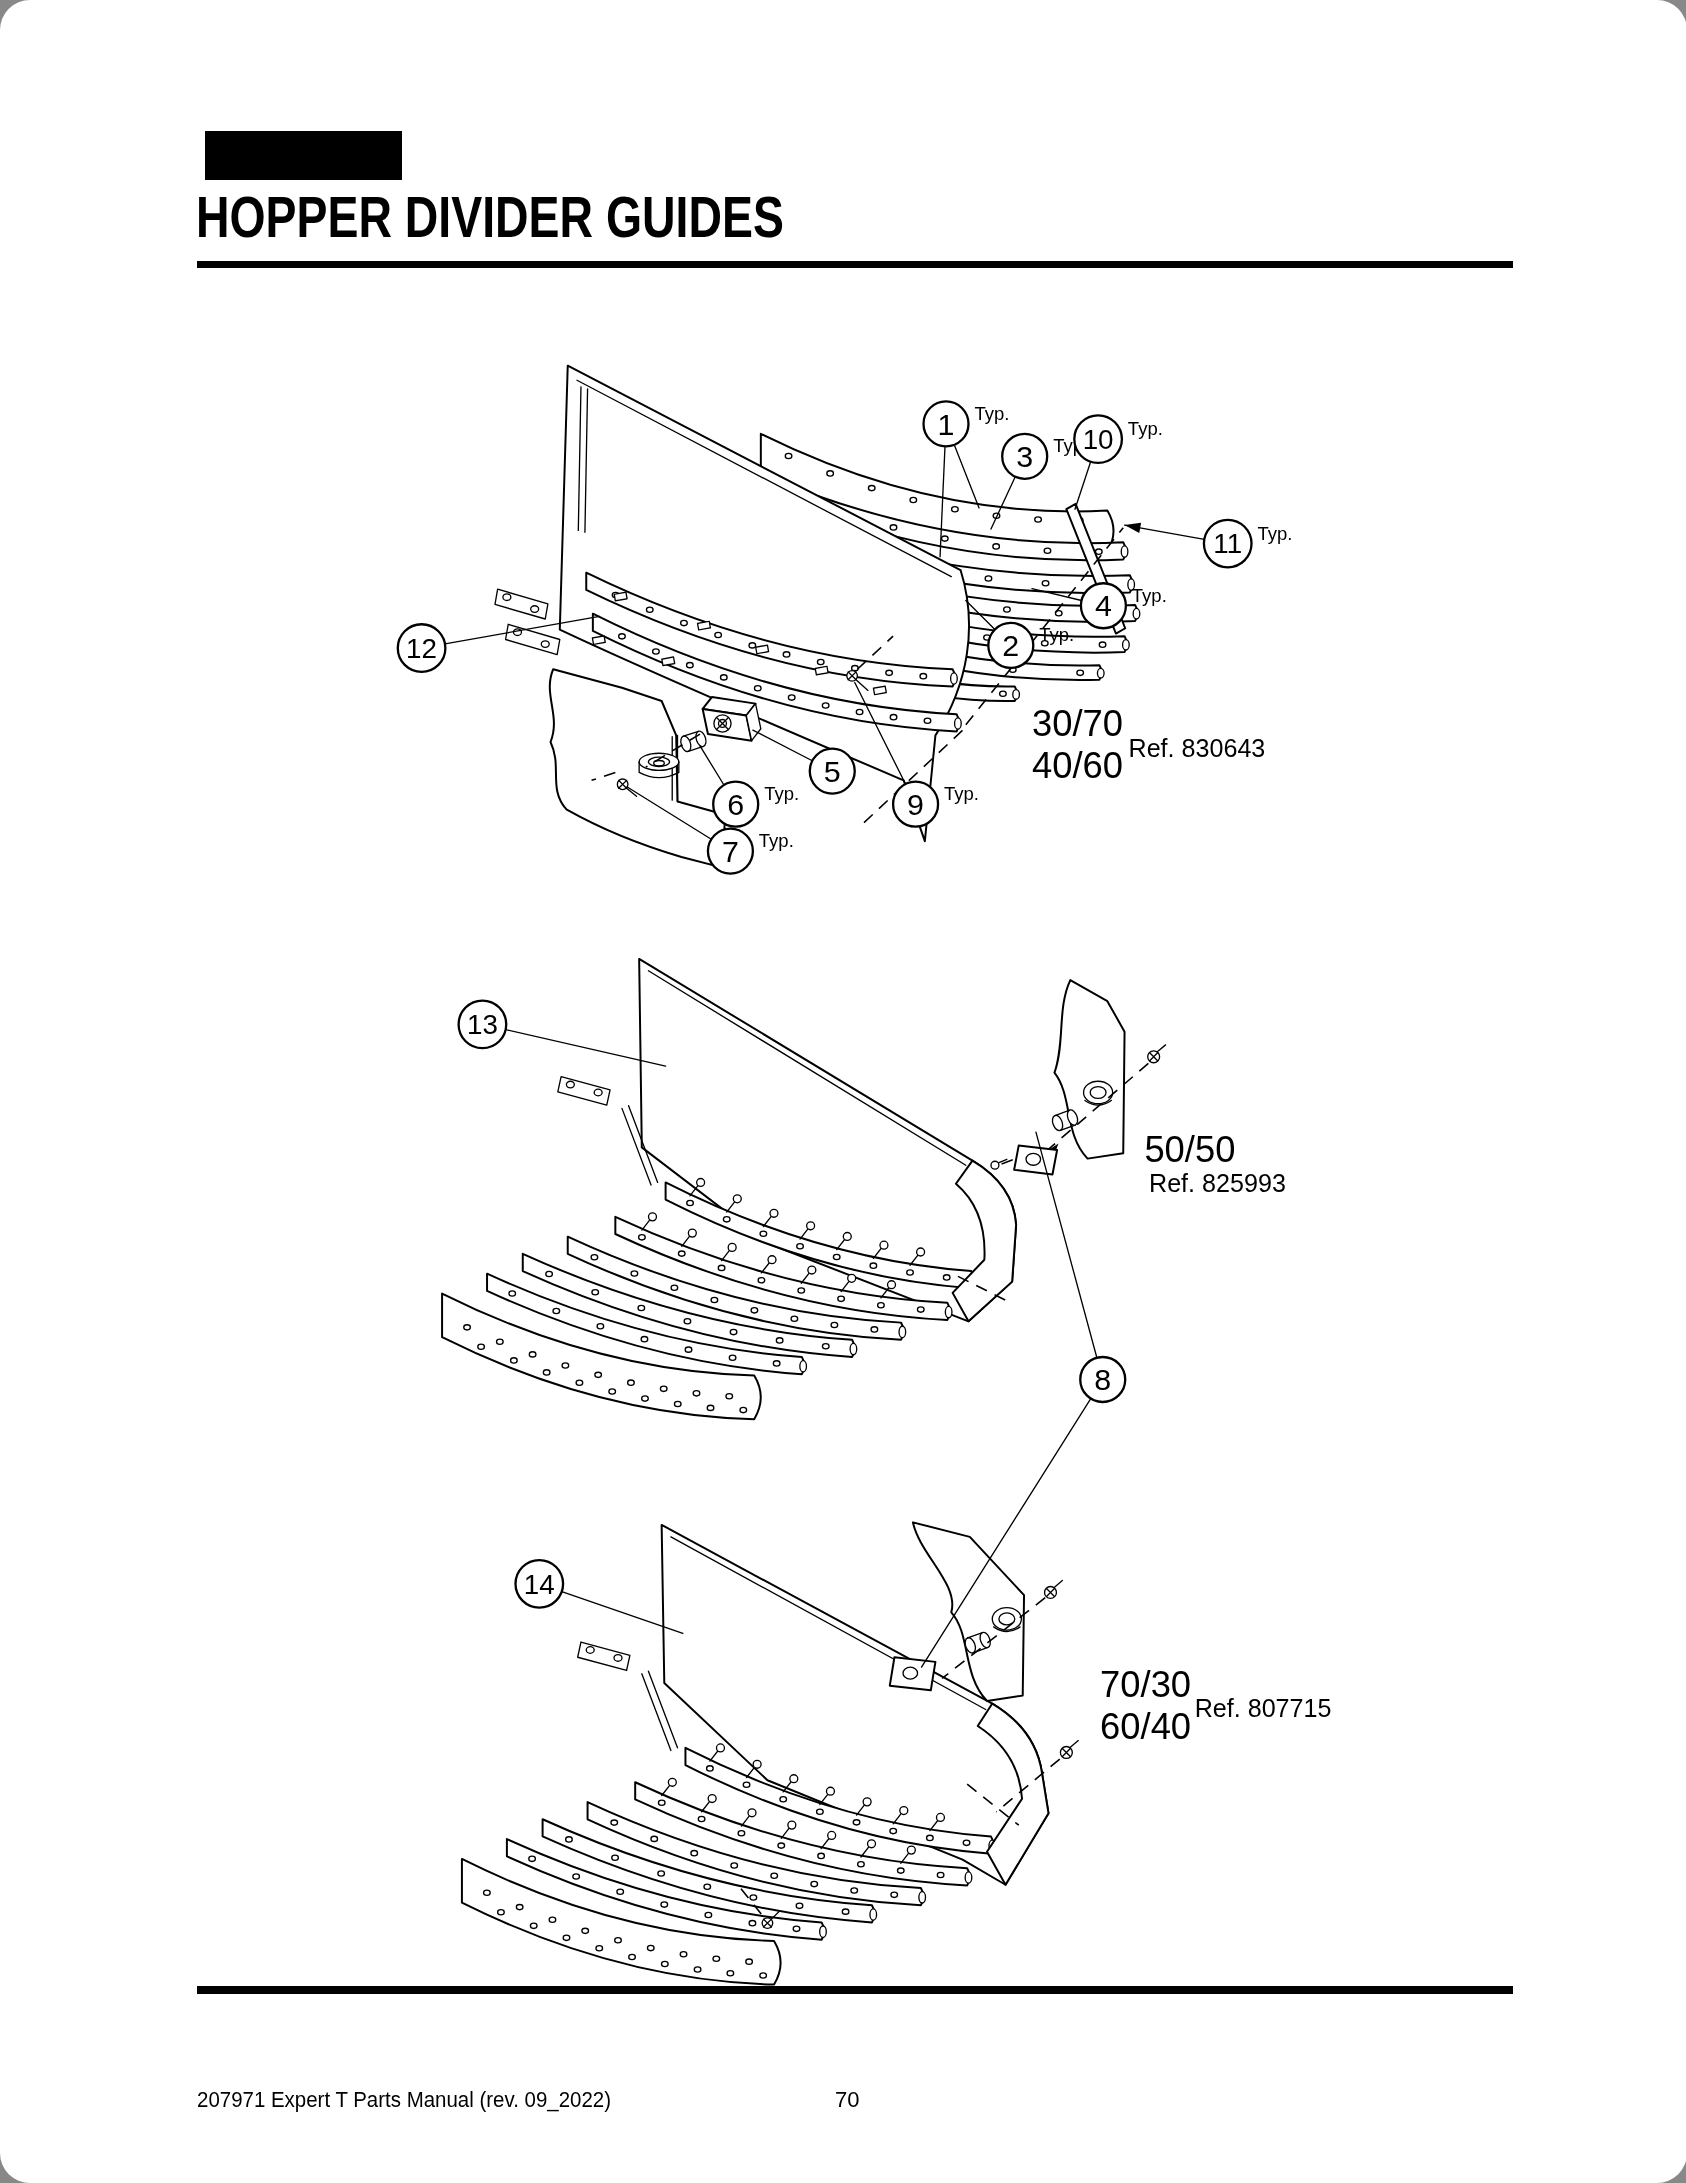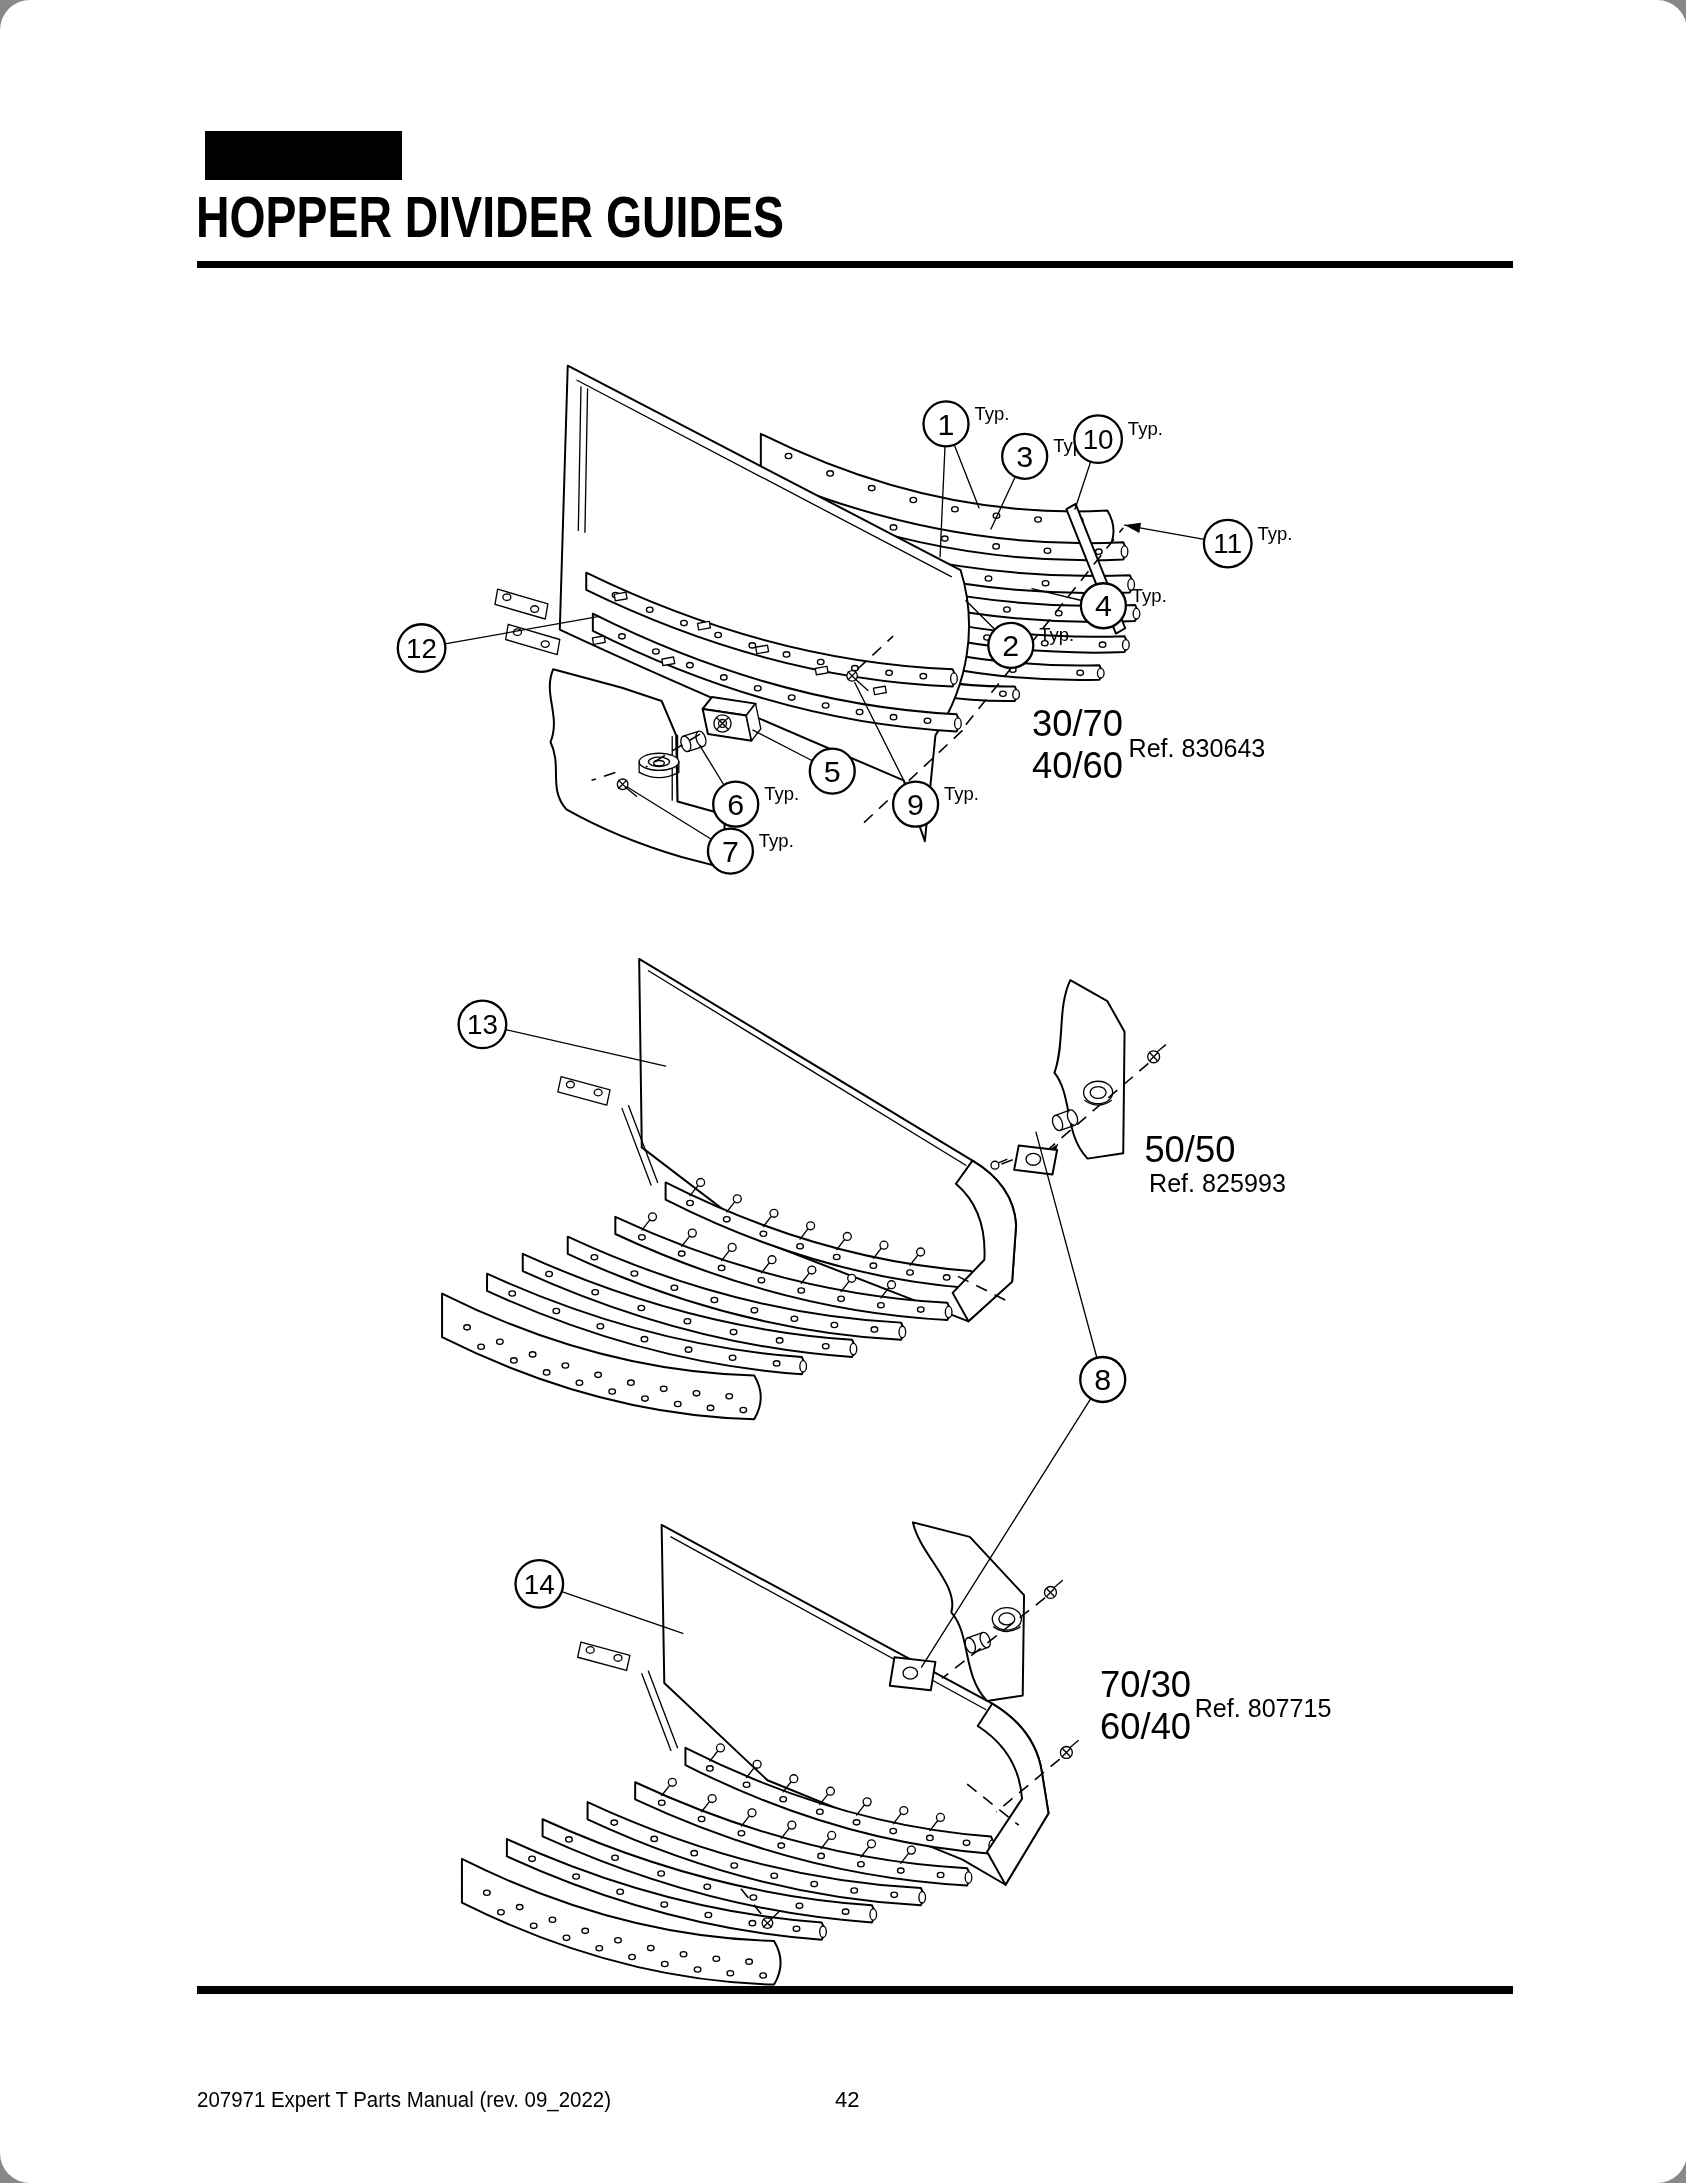--- a/index.html
+++ b/index.html
@@ -534,15 +534,15 @@
           <text x="1667" y="2102.1" text-anchor="middle" font-size="46">8</text>
         </g>
         <text x="1663" y="2566" font-size="55">70/30</text>
         <text x="1663" y="2630" font-size="55">60/40</text>
         <text x="1806" y="2597" font-size="38">Ref. 807715</text>
       </g>
   </svg>
 
   <div class="rule rule-bottom"></div>
   <span class="footer-left">207971 Expert T Parts Manual (rev. 09_2022)</span>
-  <span class="page-num">42</span>
+  <span class="page-num">70</span>
 </div>
 
 
 </body></html>

